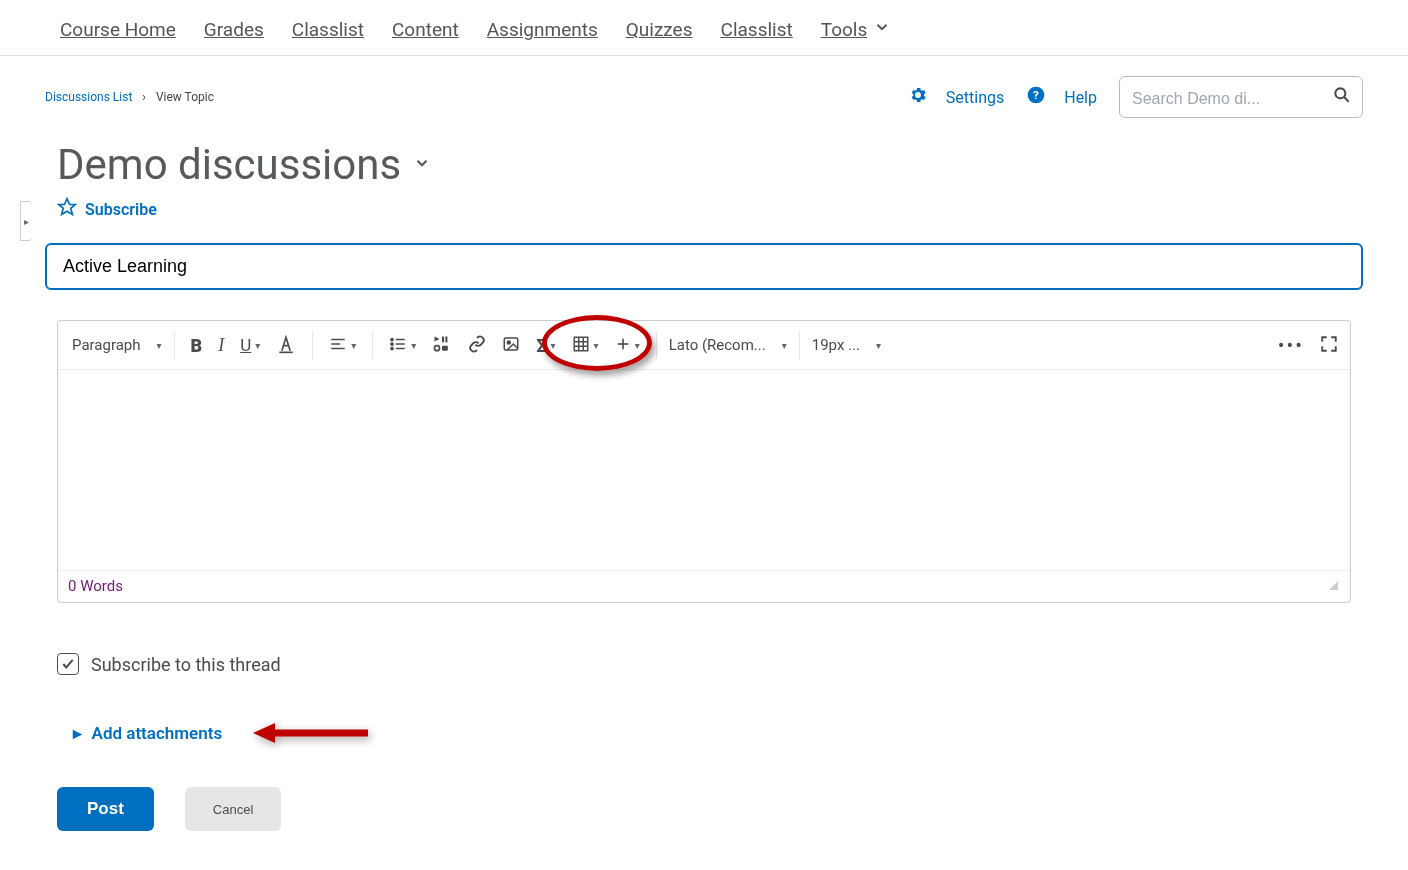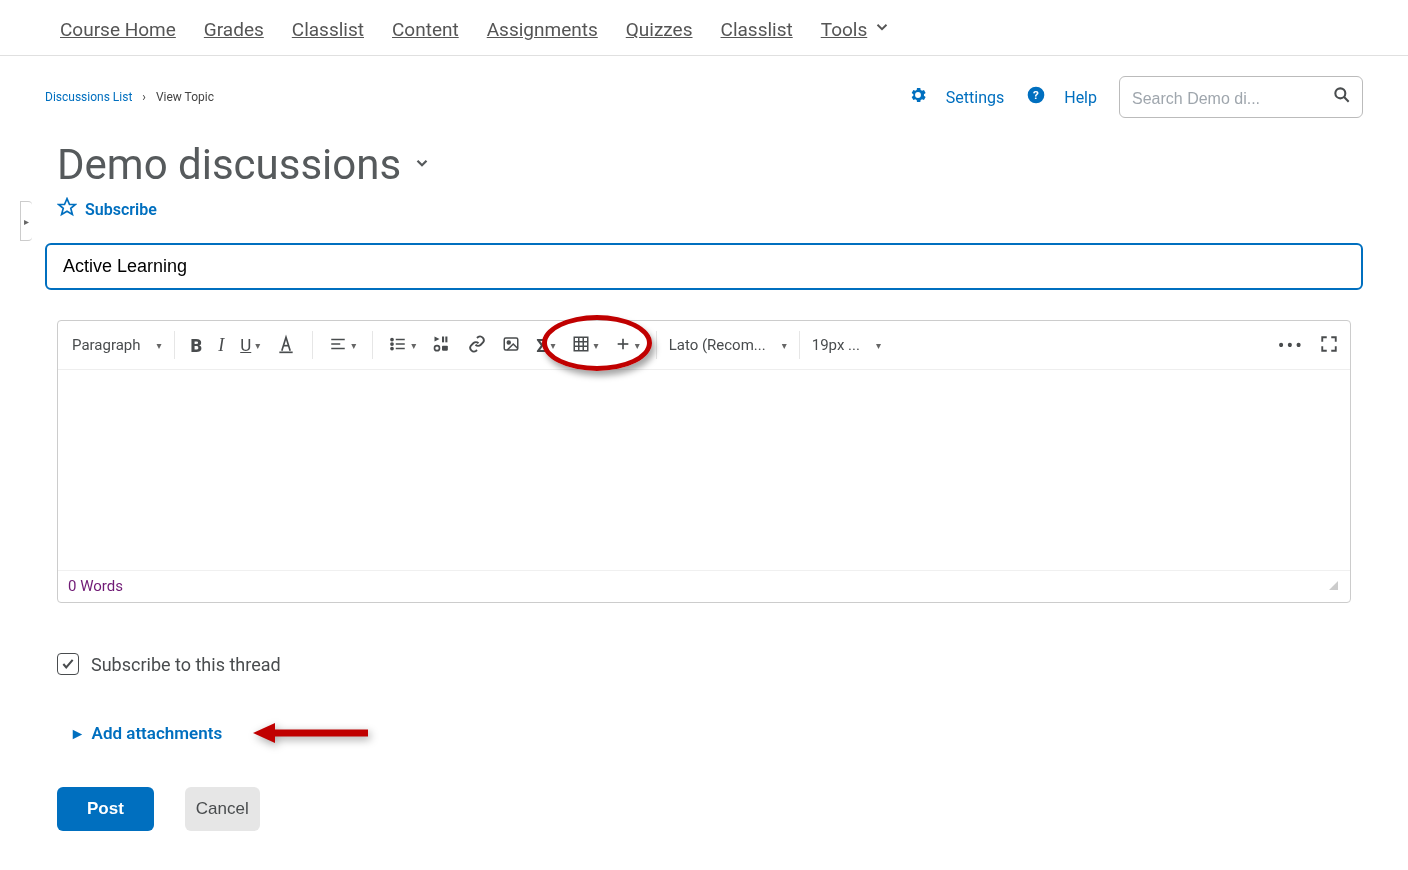--- a/index.html
+++ b/index.html
@@ -154,21 +154,21 @@
     display:flex; gap:31px;
     margin: 44px 12px 0 12px;
   }
   .btn-primary {
     background:#006fbf; color:#fff; border:none;
     padding: 12px 30px; font-size:17px; font-weight:600;
     border-radius:6px; cursor:pointer;
   }
   .btn-secondary {
     background:#e6e6e6; color:#494c4e; border:none;
-    padding: 12px 11px; font-size:17px;
+    padding: 12px 28px; font-size:13px;
     border-radius:6px; cursor:pointer;
   }
   .annot-ellipse {
     position:absolute;
     border: 5px solid #c00000;
     border-radius: 50%;
     width: 110px; height: 56px;
     pointer-events:none;
     box-shadow: 3px 5px 6px rgba(0,0,0,0.35);
   }

